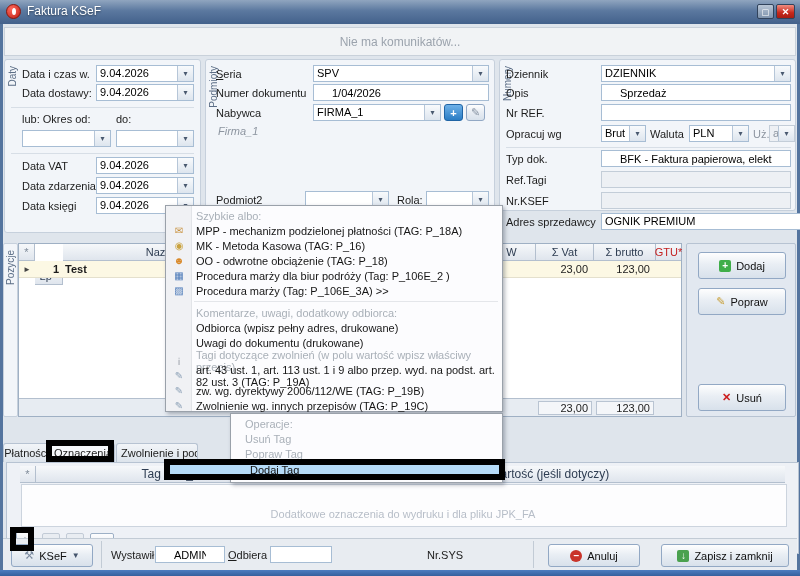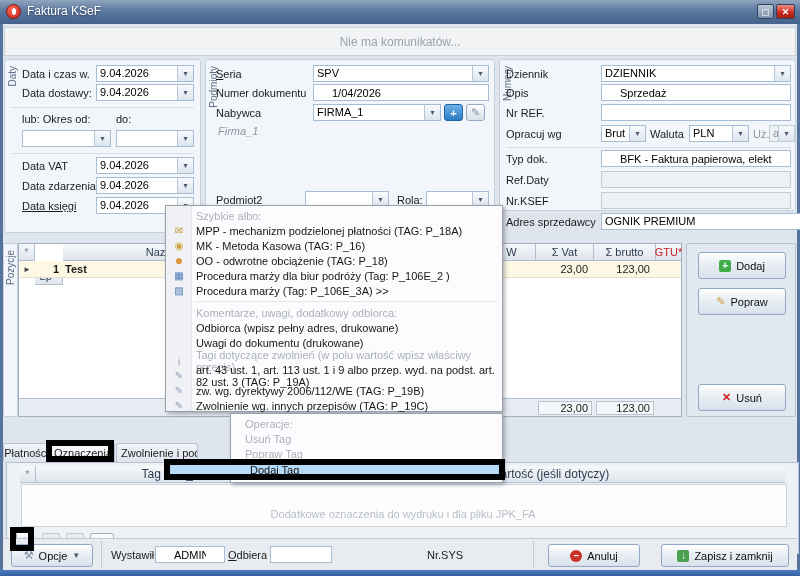--- a/index.html
+++ b/index.html
@@ -107,21 +107,21 @@
     <div class="hline" style="left:8px;top:83px;width:183px;"></div>
     <div class="lbl" style="left:19px;top:89px;">lub: Okres od:</div>
     <div class="lbl" style="left:113px;top:89px;">do:</div>
     <div class="cmb" style="left:19px;top:106px;width:89px;"><span></span></div>
     <div class="cmb" style="left:113px;top:106px;width:78px;"><span></span></div>
     <div class="hline" style="left:8px;top:129px;width:183px;"></div>
     <div class="lbl" style="left:19px;top:136px;">Data VAT</div>
     <div class="cmb" style="left:93px;top:133px;width:98px;"><span>9.04.2026</span></div>
     <div class="lbl" style="left:19px;top:156px;">Data zdarzenia</div>
     <div class="cmb" style="left:93px;top:153px;width:98px;"><span>9.04.2026</span></div>
-    <div class="lbl" style="left:19px;top:176px;text-decoration:underline;">Data księgi</div>
+    <div class="lbl" style="left:19px;top:176px;">Data księgi</div>
     <div class="cmb" style="left:93px;top:173px;width:98px;"><span>9.04.2026</span></div>
 
     <div class="gb" style="left:202px;top:35px;width:290px;height:174px;"></div>
     <div class="vlab" style="left:205px;top:42px;">Podmioty</div>
     <div class="lbl mn" style="left:213px;top:44px;">Seria</div>
     <div class="cmb" style="left:310px;top:41px;width:176px;"><span>SPV</span></div>
     <div class="lbl" style="left:213px;top:63px;">Numer dokumentu</div>
     <input class="in" style="left: 310px; top: 60px; width: 176px;" value="1/04/2026">
     <div class="lbl" style="left:213px;top:83px;">Nabywca</div>
     <div class="cmb" style="left:310px;top:80px;width:128px;"><span>FIRMA_1</span></div>
@@ -143,21 +143,21 @@
     <input class="in" style="left: 598px; top: 80px; width: 190px;" value="">
     <div class="lbl" style="left:503px;top:104px;">Opracuj wg</div>
     <div class="cmb" style="left:598px;top:101px;width:45px;"><span>Brut</span></div>
     <div class="lbl" style="left:647px;top:104px;">Waluta</div>
     <div class="cmb" style="left:686px;top:101px;width:60px;"><span>PLN</span></div>
     <div class="lbl glbl" style="left:750px;top:104px;">Uż.</div>
     <div class="cmb dis" style="left:766px;top:101px;width:26px;"><span>admin</span></div>
     <div class="hline" style="left:503px;top:123px;width:285px;"></div>
     <div class="lbl" style="left:503px;top:129px;">Typ dok.</div>
     <input class="in" style="left: 598px; top: 126px; width: 190px;" value="BFK - Faktura papierowa, elektroniczna (r">
-    <div class="lbl" style="left:503px;top:150px;">Ref.Daty</div>
+    <div class="lbl" style="left:503px;top:150px;">Ref.Tagi</div>
     <input class="in dis" style="left: 598px; top: 147px; width: 190px;" value="">
     <div class="lbl" style="left:503px;top:171px;">Nr.KSEF</div>
     <input class="in dis" style="left: 598px; top: 168px; width: 190px;" value="">
     <div class="lbl" style="left:503px;top:192px;">Adres sprzedawcy</div>
     <div class="cmb" style="left:598px;top:189px;width:226px;"><span>OGNIK PREMIUM</span></div>
 
     <div class="gb" style="left:0px;top:219px;width:15px;height:174px;border-radius:2px;"></div>
     <div class="vlab" style="left:2px;top:226px;">Pozycje</div>
     <div class="grid" style="left:15px;top:219px;">
       <div class="gh" style="left:0;width:16px;color:#7e8a99;">*</div>
@@ -210,21 +210,21 @@
       <div class="wmark">Dodatkowe oznaczenia do wydruku i dla pliku JPK_FA</div>
       <div class="tbtn" style="left:9px;top:68px;">+</div>
       <div class="tbtn off" style="left:35px;top:70px;">...</div>
       <div class="tbtn off" style="left:59px;top:70px;">✕</div>
       <div class="tbtn" style="left:83px;top:70px;width:24px;color:#e0a93e;">✶</div>
     </div>
 
     <div class="bbar">
       <div class="btn" style="left:8px;top:5px;width:82px;height:23px;">
         <span class="ico" style="color:#7c8ba0;">⚒</span>
-        <span>Opcje</span>
+        <span>KSeF</span>
         <span style="font-size:8px;color:#44546c;">▼</span>
       </div>
       <div class="vdiv" style="left:98px;"></div>
       <div class="lbl" style="left:108px;top:10px;">Wystawił</div>
       <input class="in" style="left: 152px; top: 7px; width: 70px;" value="ADMIN ADMIN">
       <div class="lbl mn" style="left:225px;top:10px;">Odbiera</div>
       <input class="in" style="left: 267px; top: 7px; width: 62px;" value="">
       <div class="lbl" style="left:424px;top:10px;">Nr.SYS</div>
       <div class="vdiv" style="left:530px;"></div>
       <div class="btn mn" style="left:545px;top:5px;width:92px;height:23px;">

